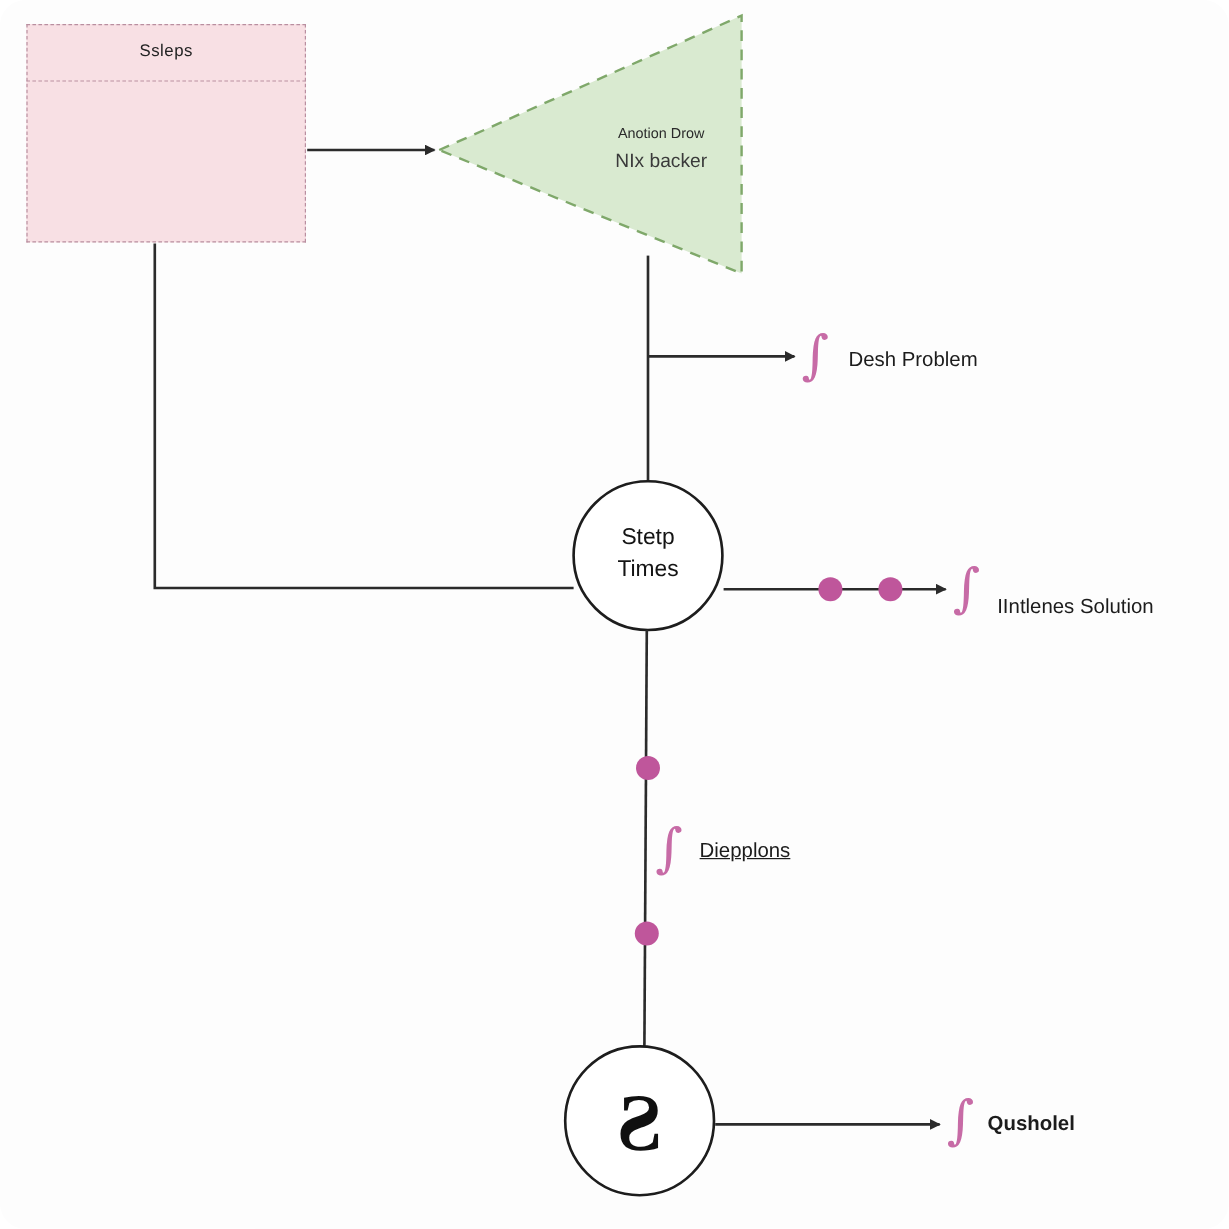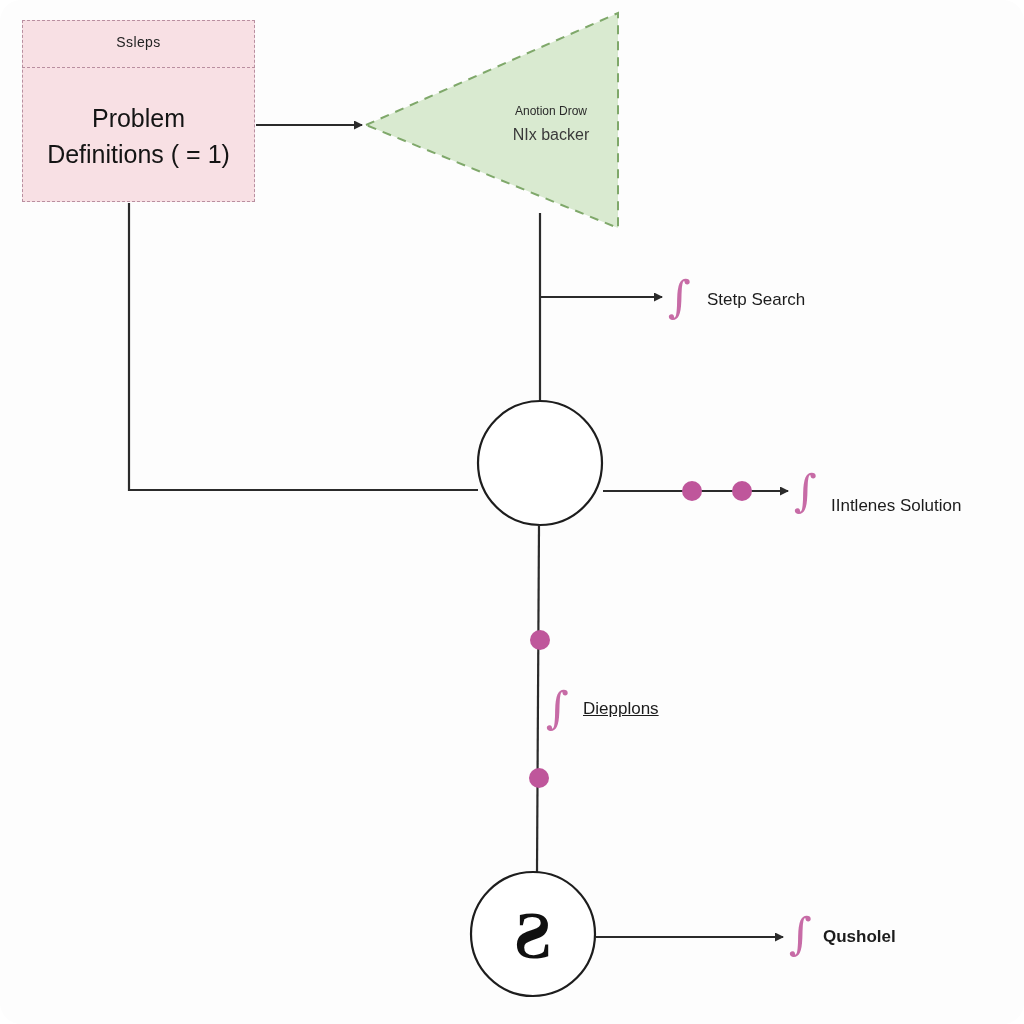--- a/index.html
+++ b/index.html
@@ -169,30 +169,30 @@
     <circle cx="539" cy="778" r="10" fill="#bf569b"></circle>
 
     <circle cx="533" cy="934" r="62" fill="#ffffff" stroke="#1d1d1d" stroke-width="2.2"></circle>
 
     <line x1="596" y1="937" x2="783" y2="937" stroke="#2b2b2b" stroke-width="2.2" marker-end="url(#arrow)"></line>
   </svg>
 
   <div id="steps-box"></div>
   <div id="steps-box-divider"></div>
   <div id="steps-header-label" class="node-text">Ssleps</div>
-  <div id="steps-body-label" class="node-text">Problem
-Definitions ( = 1)</div>
 
   <div id="triangle-title" class="node-text">Anotion Drow</div>
   <div id="triangle-subtitle" class="node-text">NIx backer</div>
 
+  <div id="step-times-label" class="node-text">Stetp
+Times</div>
   <div id="sum-glyph-label" class="node-text">Ƨ</div>
 
   <div id="integral-search" class="integral">∫</div>
-  <div id="label-search" class="branch-label">Stetp Search</div>
+  <div id="label-search" class="branch-label">Desh Problem</div>
 
   <div id="integral-solution" class="integral">∫</div>
   <div id="label-solution" class="branch-label">IIntlenes Solution</div>
 
   <div id="integral-depends" class="integral">∫</div>
   <div id="label-depends" class="branch-label">Diepplons</div>
 
   <div id="integral-quotient" class="integral">∫</div>
   <div id="label-quotient" class="branch-label">Qusholel</div>
 

